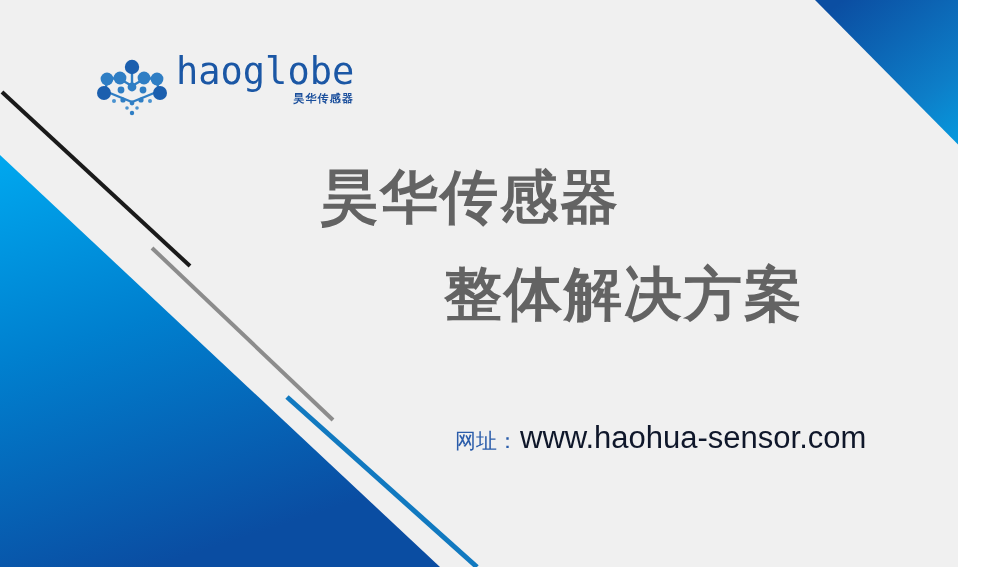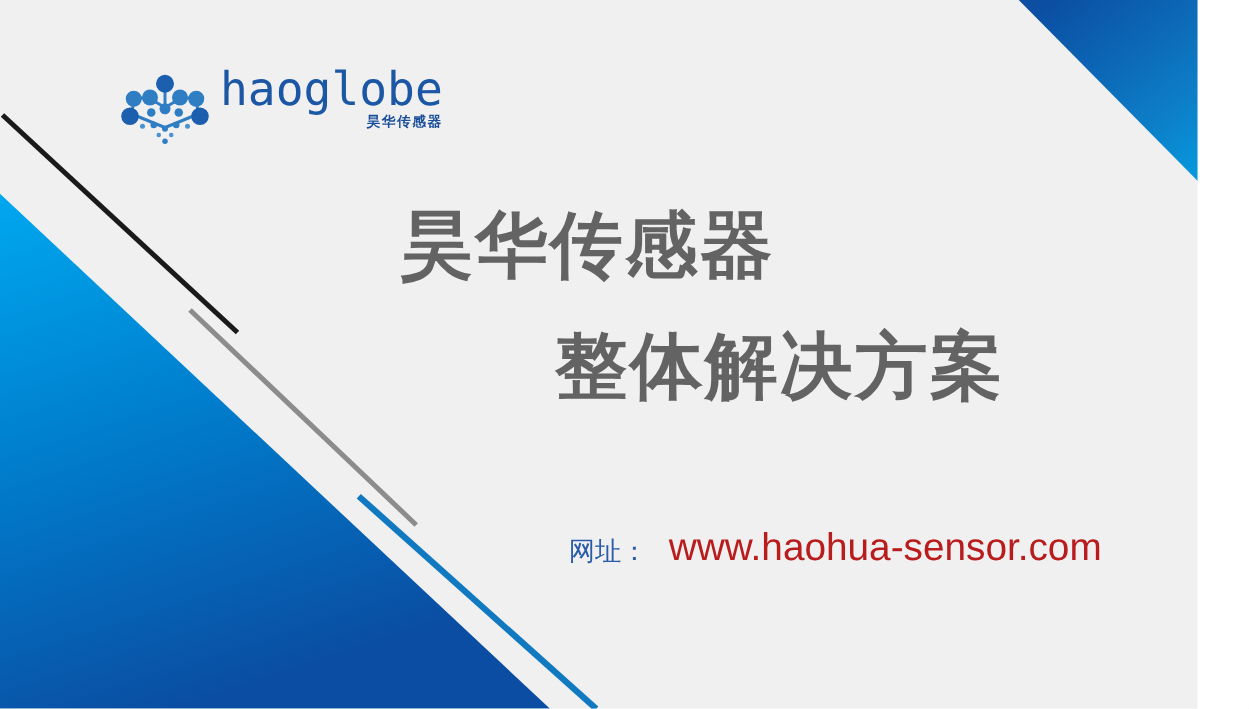--- a/index.html
+++ b/index.html
@@ -105,22 +105,22 @@
   }
   .url-label {
     font-size: 21px;
     font-weight: 400;
     letter-spacing: 0px;
     color: #2a5caa;
   }
   .url-value {
     font-size: 31px;
     font-weight: 400;
-    color: #b91c1c;
-    margin-left: 17px;
+    color: #0f172a;
+    margin-left: 2px;
     letter-spacing: 0px;
   }
 </style>
 </head>
 <body>
 
 <div id="slide">
 
   <svg class="bg-svg" viewBox="0 0 999 567" width="999" height="567">
     <defs>

